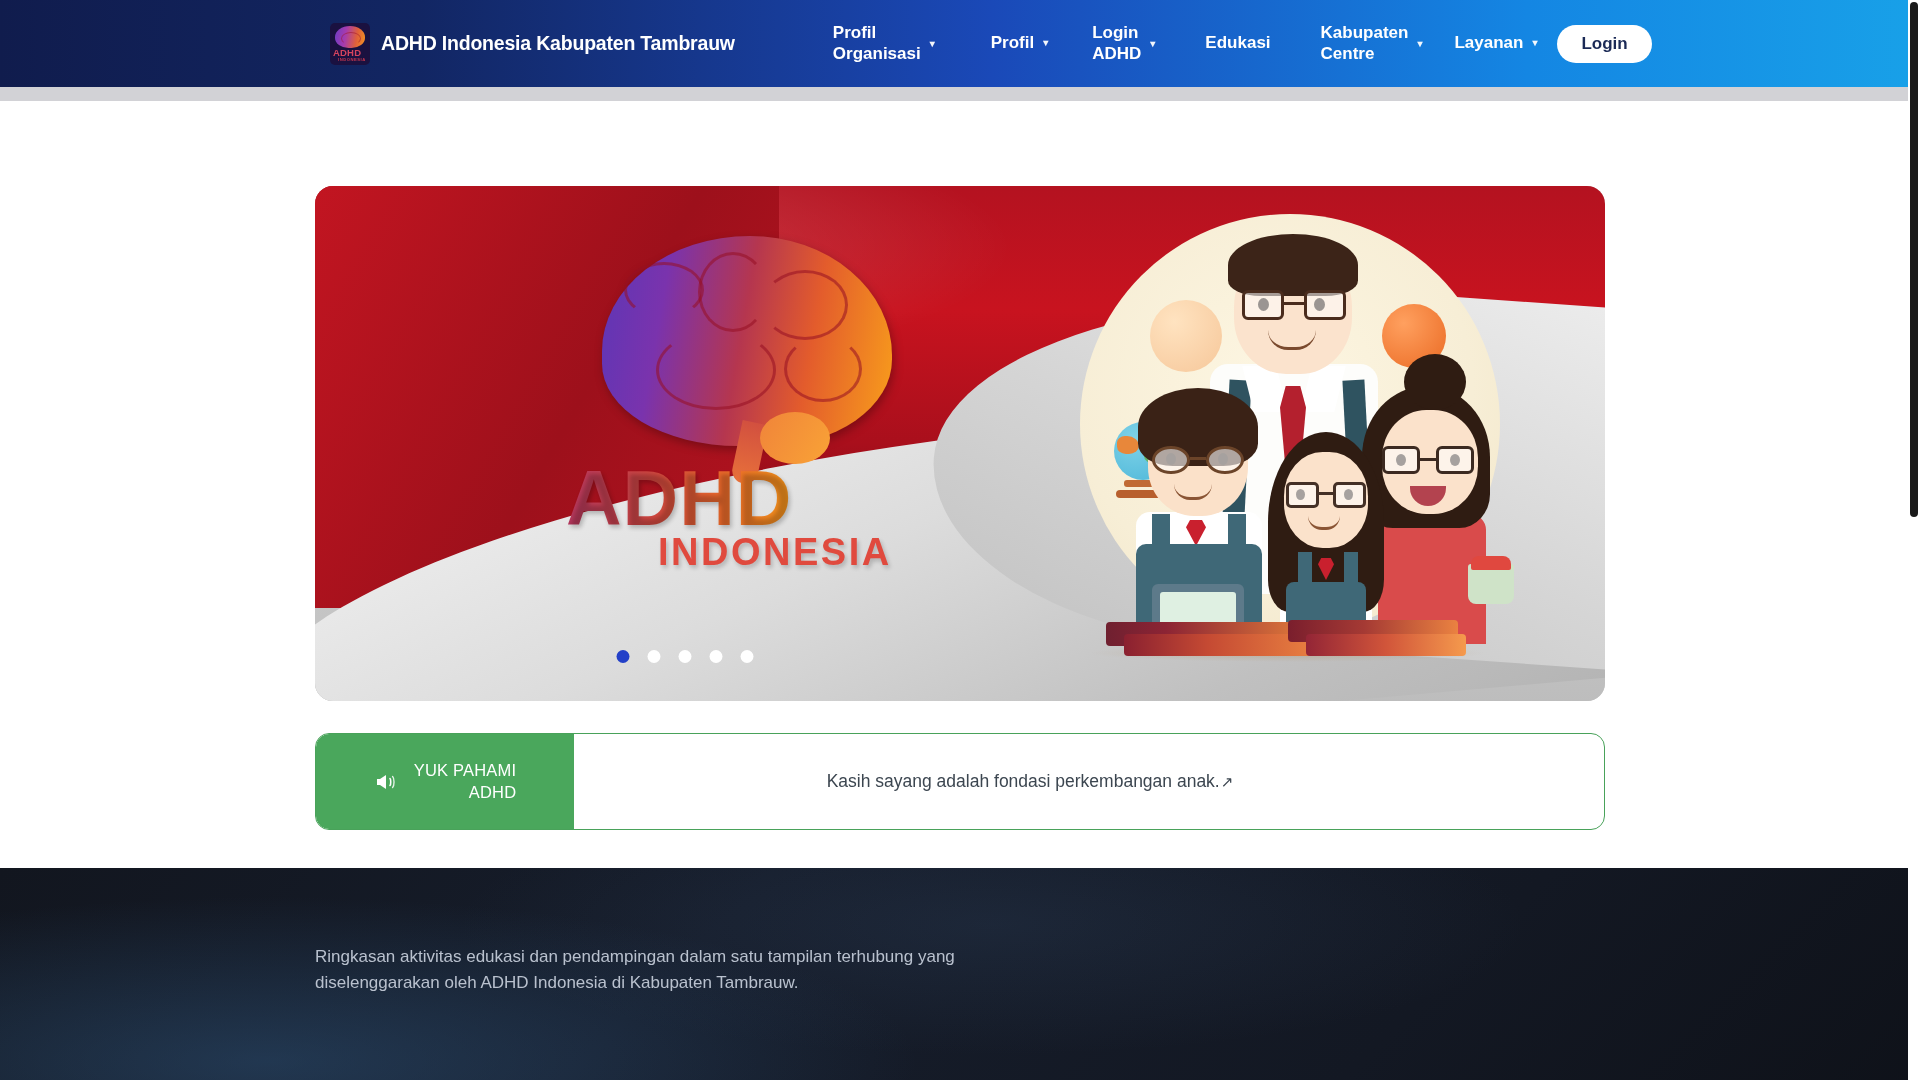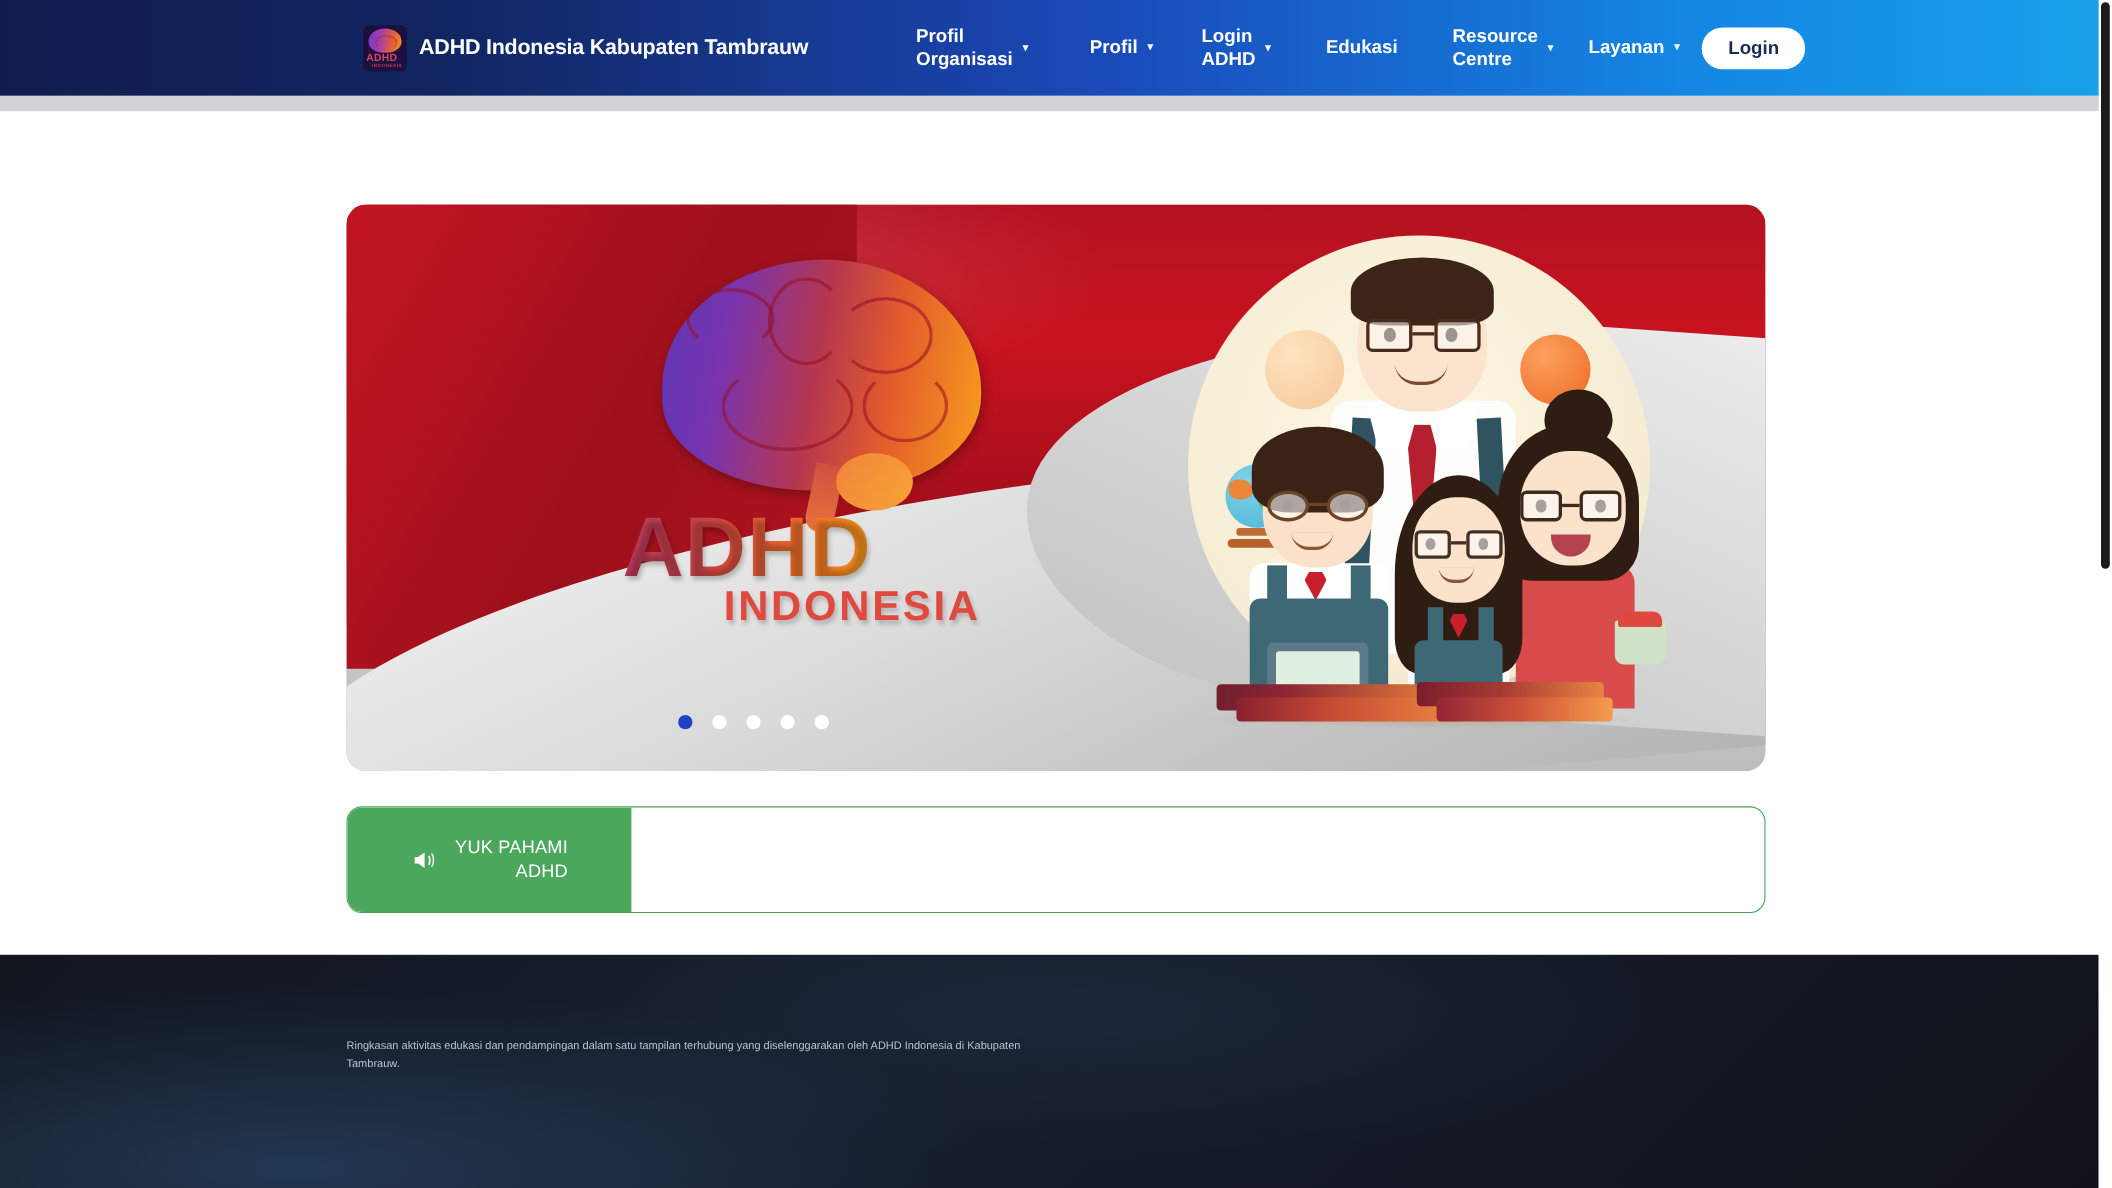--- a/index.html
+++ b/index.html
@@ -434,21 +434,21 @@
   .dark-inner { position: absolute; left: 315px; top: 76px; width: 900px; }
   .dark-title {
     color: #ffffff;
     font-size: 32px;
     font-weight: 700;
     letter-spacing: -0.4px;
     margin-bottom: 14px;
   }
   .dark-sub {
     color: #b9c1ce;
-    font-size: 10px;
+    font-size: 17px;
     line-height: 1.55;
     max-width: 640px;
   }
 </style>
 </head>
 <body>
 
 <header class="site-header">
   <div class="header-inner">
 
@@ -493,21 +493,21 @@
       <div class="nav-gap-4"></div>
 
       <div class="nav-item">
         <span class="nav-label">Edukasi</span>
       </div>
 
       <div class="nav-gap-4"></div>
 
       <div class="nav-item">
         <span class="nav-label two-line">
-          <span>Resource</span><br>
+          <span>Kabupaten</span><br>
           <span>Centre</span>
         </span>
         <span class="caret">▾</span>
       </div>
 
       <div class="nav-gap-5"></div>
 
       <div class="nav-item">
         <span class="nav-label">Layanan</span>
         <span class="caret">▾</span>
@@ -648,20 +648,24 @@
       <svg class="megaphone-icon" viewBox="0 0 24 24" aria-hidden="true">
         <path d="M3 9v6h3l6 4V5L6 9H3z" fill="#ffffff"></path>
         <path d="M16 8.5c1 1 1 6 0 7" stroke="#ffffff" stroke-width="1.6" fill="none" stroke-linecap="round"></path>
         <path d="M18.6 6.5c1.9 1.9 1.9 9.1 0 11" stroke="#ffffff" stroke-width="1.4" fill="none" stroke-linecap="round" opacity=".85"></path>
       </svg>
       <span class="cta-badge-text">
         <span>YUK PAHAMI</span><br>
         <span>ADHD</span>
       </span>
     </div>
+    <div class="cta-message">
+      <span>Kasih sayang adalah fondasi perkembangan anak.</span>
+        <span class="cta-arrow">↗</span>
+    </div>
   </section>
 
   <section class="dark-section">
     <div class="dark-inner">
       <p class="dark-sub">Ringkasan aktivitas edukasi dan pendampingan dalam satu tampilan terhubung yang diselenggarakan oleh ADHD Indonesia di Kabupaten Tambrauw.</p>
     </div>
 
   </section>
 
 </main>

